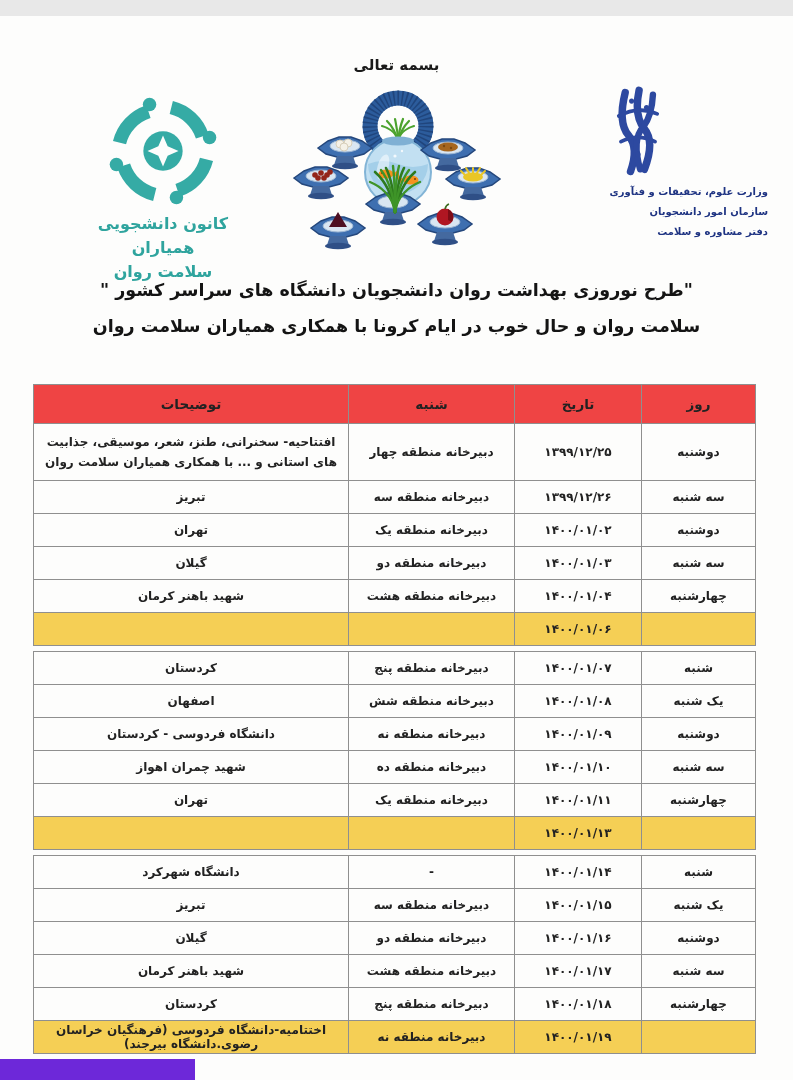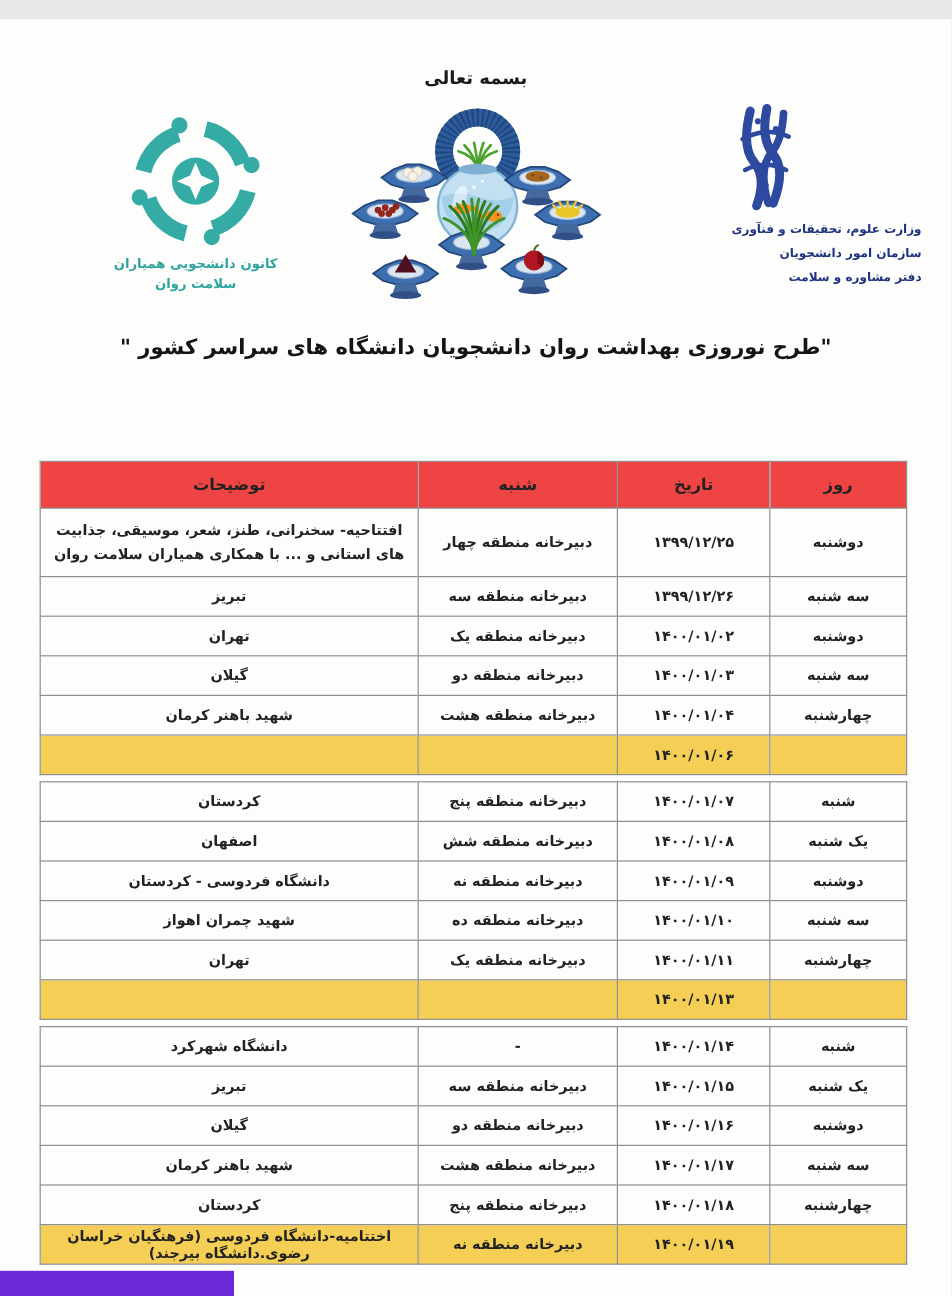--- a/index.html
+++ b/index.html
@@ -6,21 +6,21 @@
   .page{
     position:relative;width:793px;height:1080px;background:#fdfdfc;
     font-family:"DejaVu Sans",sans-serif;color:#1a1a1a;overflow:hidden;
     margin:16px auto;
   }
   
   .bismillah{position:absolute;top:40px;left:0;width:100%;text-align:center;
     font-size:15px;font-weight:bold;direction:rtl;}
   
   .left-logo{position:absolute;left:78px;top:78px;width:170px;text-align:center;}
-  .left-logo .cap{color:#2fa49e;font-weight:bold;font-size:11px;direction:rtl;line-height:1.5;}
+  .left-logo .cap{color:#2fa49e;font-weight:bold;font-size:16px;direction:rtl;line-height:1.5;}
   .right-logo{position:absolute;left:606px;top:70px;width:162px;}
   .right-logo .cap{color:#1e3382;font-weight:bold;font-size:10px;direction:rtl;line-height:2.0;}
   .haftsin{position:absolute;left:283px;top:68px;width:235px;height:178px;}
   
   .title{position:absolute;top:256px;left:0;width:100%;text-align:center;direction:rtl;}
   .title .t1,.title .t2{font-size:17.5px;font-weight:bold;color:#141414;line-height:36px;}
   
   .table-wrap{position:absolute;left:33px;top:368px;width:724px;}
   table.sched{border-collapse:collapse;direction:rtl;width:722px;table-layout:fixed;}
   table.sched col.c-day{width:114px;}
@@ -201,20 +201,21 @@
       <circle cx="38" cy="20" r="2.4" fill="#2D49A0"></circle>
       <circle cx="30" cy="64" r="2.4" fill="#2D49A0"></circle>
     </svg>
     <div class="cap">وزارت علوم، تحقیقات و فنآوری</div>
     <div class="cap">سازمان امور دانشجویان</div>
     <div class="cap">دفتر مشاوره و سلامت</div>
   </div>
 
   <div class="title">
     <div class="t1">"طرح نوروزی بهداشت روان دانشجویان دانشگاه های سراسر کشور "</div>
+    <div class="t2">سلامت روان و حال خوب در ایام کرونا با همکاری همیاران سلامت روان</div>
   </div>
 
   <div class="table-wrap">
     <table class="sched">
       <colgroup>
         <col class="c-day">
           <col class="c-date">
           <col class="c-region">
           <col class="c-notes">
       </colgroup>

